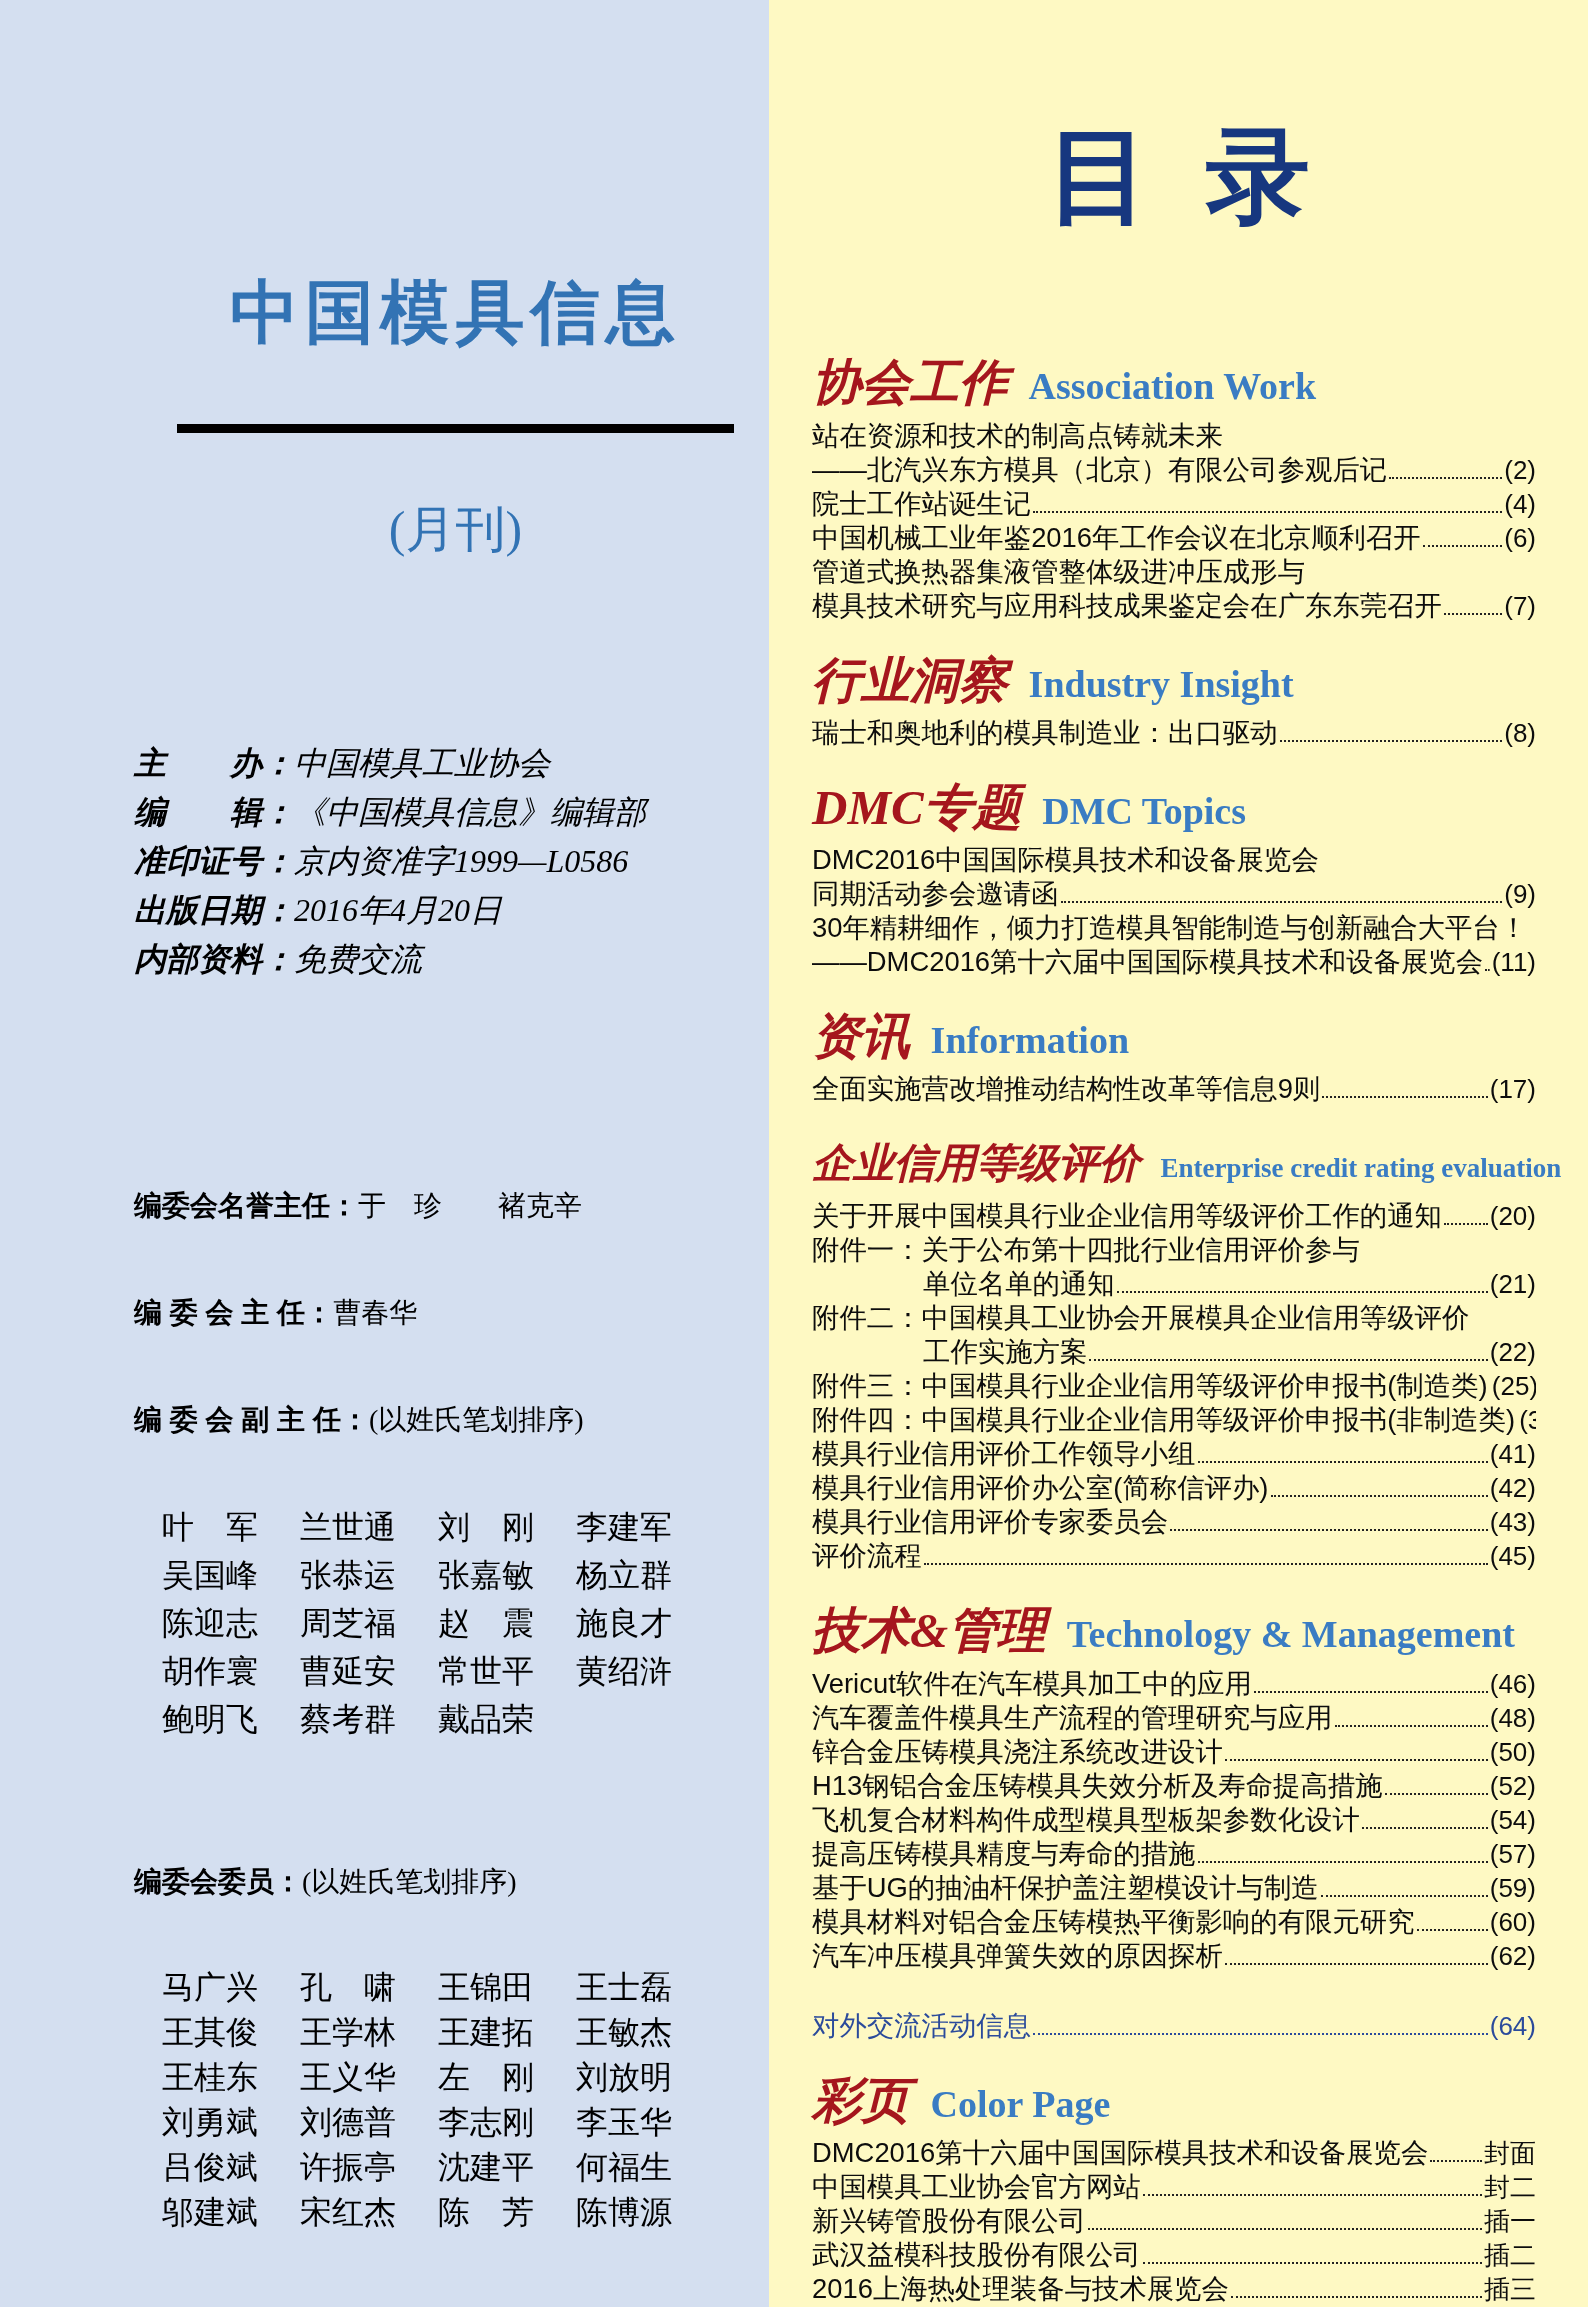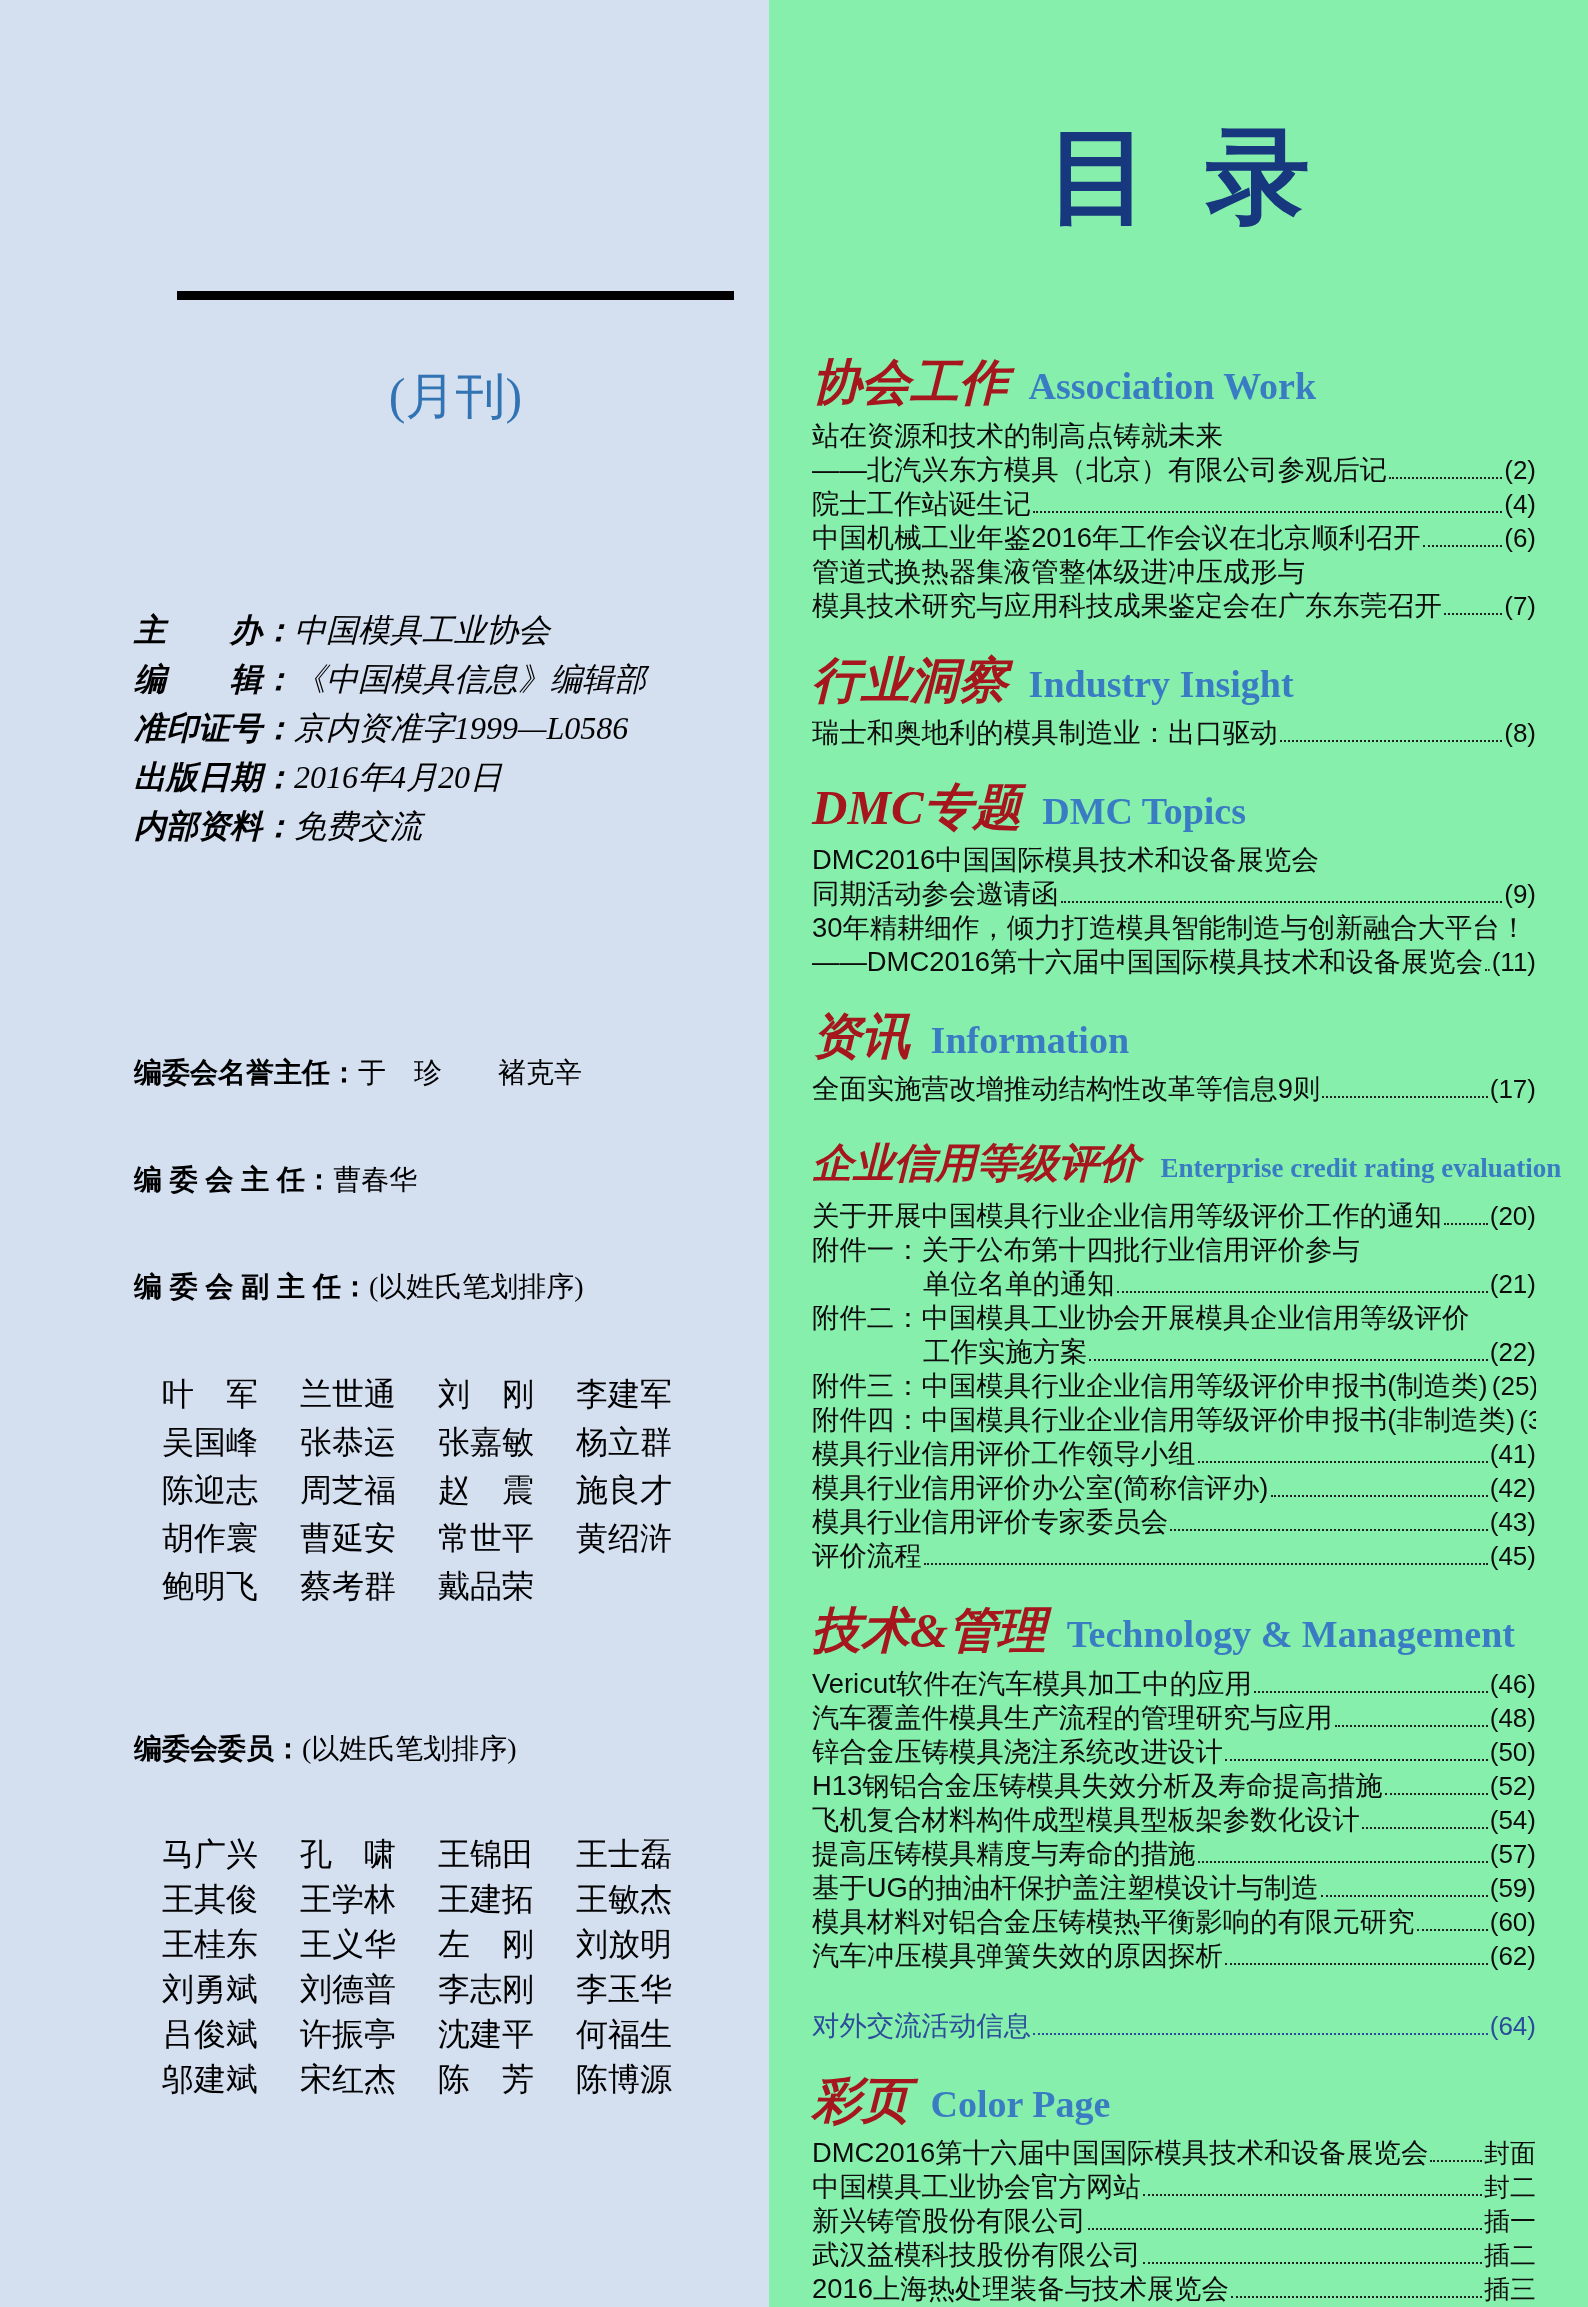--- a/index.html
+++ b/index.html
@@ -24,21 +24,21 @@
 
   .board{margin:48px 0 0 134px;}
   .board-line{display:flex;font-size:28px;line-height:47px;white-space:pre;}
   .board-label{font-family:var(--sans);font-weight:bold;}
   .board-value{font-family:var(--serif);}
   .name-grid{display:grid;grid-template-columns:repeat(4,138px);margin-left:28px;font-family:var(--serif);font-size:32px;line-height:48px;white-space:pre;}
   .name-grid.members{line-height:45px;}
   .members-label{margin-top:25px;}
 
   
-  .right-panel{position:absolute;left:769px;top:0;width:819px;height:2307px;background:#86efac;overflow:hidden;}
+  .right-panel{position:absolute;left:769px;top:0;width:819px;height:2307px;background:#fef9c3;overflow:hidden;}
   .toc-title{margin-top:59px;text-align:center;font-family:var(--serif);font-weight:bold;font-size:104px;line-height:1.12;color:#17377f;word-spacing:29px;white-space:pre;}
   #toc-sections{margin:0 52px 0 43px;}
   .sec-heading{display:flex;align-items:baseline;column-gap:20.6px;margin:30px 0 8.2px;}
   .sec-heading.first{margin-top:60px;}
   .heading-zh{font-family:var(--serif);font-weight:bold;font-size:49px;line-height:55px;color:#a5161d;white-space:nowrap;font-style:italic;}
   .heading-en{font-family:var(--serif);font-weight:bold;font-size:38px;color:#3a7cc3;white-space:nowrap;}
   [data-name="toc-section-credit-rating"] .heading-zh{font-size:41px;text-align:right;}
   [data-name="toc-section-credit-rating"] .heading-en{font-size:27px;}
 
   .item{display:flex;align-items:baseline;font-family:var(--sans);font-size:27.4px;line-height:34px;color:#0d0d0d;overflow:hidden;}
@@ -50,20 +50,21 @@
   .item.blue .leader{border-color:#2b4b9b;}
   .item.gap{margin-top:36px;}
 </style>
 </head>
 <body>
 
 <div class="page" data-name="magazine-toc-page">
 
   <aside class="left-panel" data-name="masthead-panel">
     <header class="masthead" data-name="masthead">
+      <div class="mag-title" data-name="magazine-title">中国模具信息</div>
       <div class="rule" data-name="masthead-divider"></div>
       <div class="mag-subtitle" data-name="magazine-subtitle">(月刊)</div>
     </header>
 
     <div class="pub-info" id="pub-info" data-name="publication-info"><div class="info-line" data-name="publication-info-row"><span class="info-label" data-name="publication-info-label">主　　办：</span><span class="info-value" data-name="publication-info-value">中国模具工业协会</span></div><div class="info-line" data-name="publication-info-row"><span class="info-label" data-name="publication-info-label">编　　辑：</span><span class="info-value" data-name="publication-info-value">《中国模具信息》编辑部</span></div><div class="info-line" data-name="publication-info-row"><span class="info-label" data-name="publication-info-label">准印证号：</span><span class="info-value" data-name="publication-info-value">京内资准字1999—L0586</span></div><div class="info-line" data-name="publication-info-row"><span class="info-label" data-name="publication-info-label">出版日期：</span><span class="info-value" data-name="publication-info-value">2016年4月20日</span></div><div class="info-line" data-name="publication-info-row"><span class="info-label" data-name="publication-info-label">内部资料：</span><span class="info-value" data-name="publication-info-value">免费交流</span></div></div>
 
     <div class="board" data-name="editorial-board">
       <div class="board-line" data-name="honorary-director-line">
         <span class="board-label" data-name="honorary-director-label">编委会名誉主任：</span><span class="board-value" data-name="honorary-director-names">于　珍　　褚克辛</span>
       </div>

